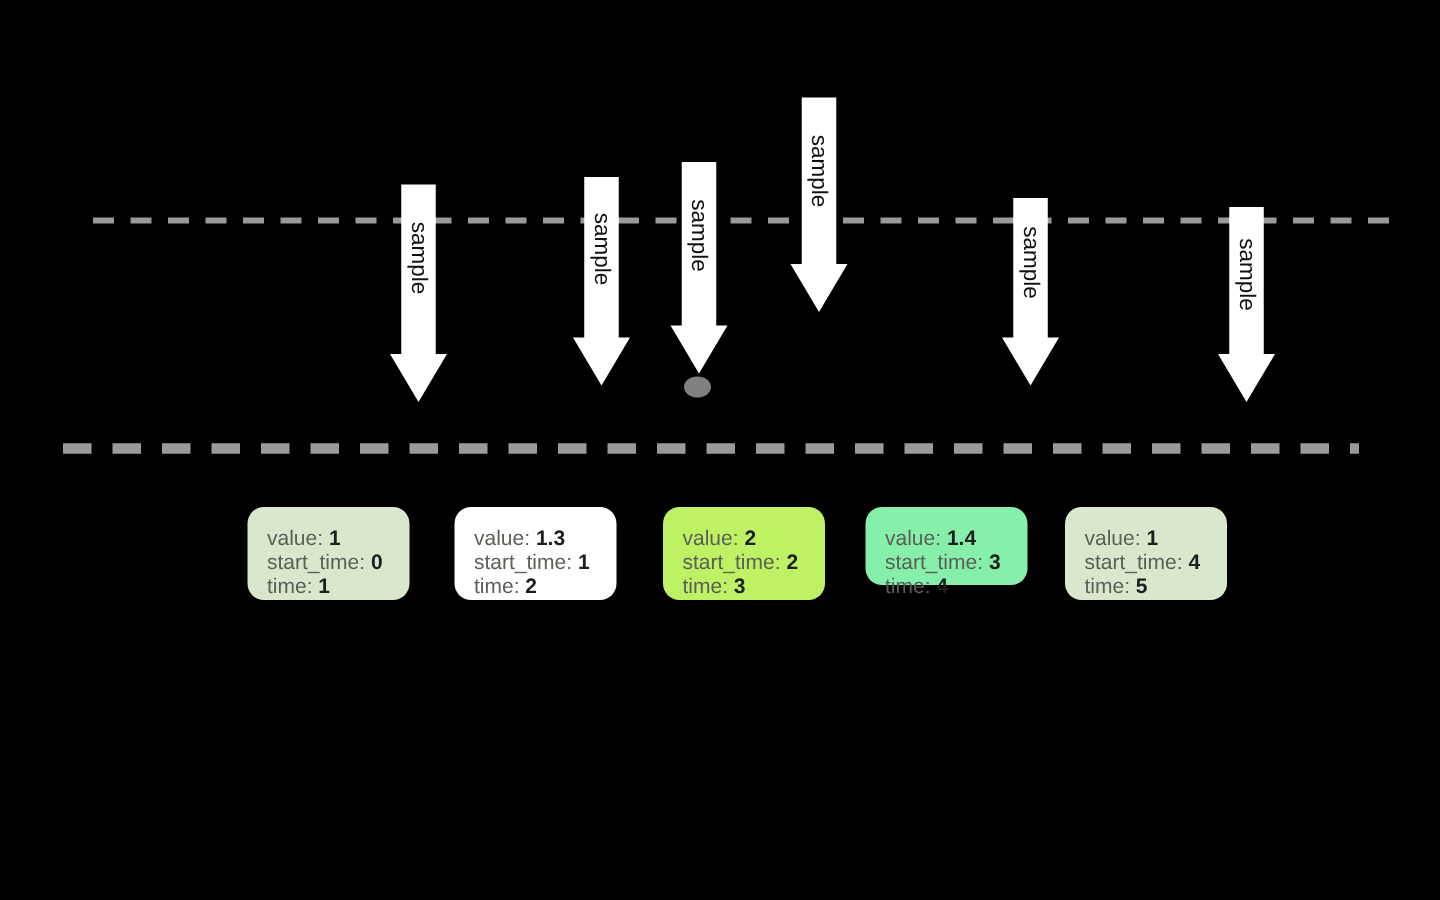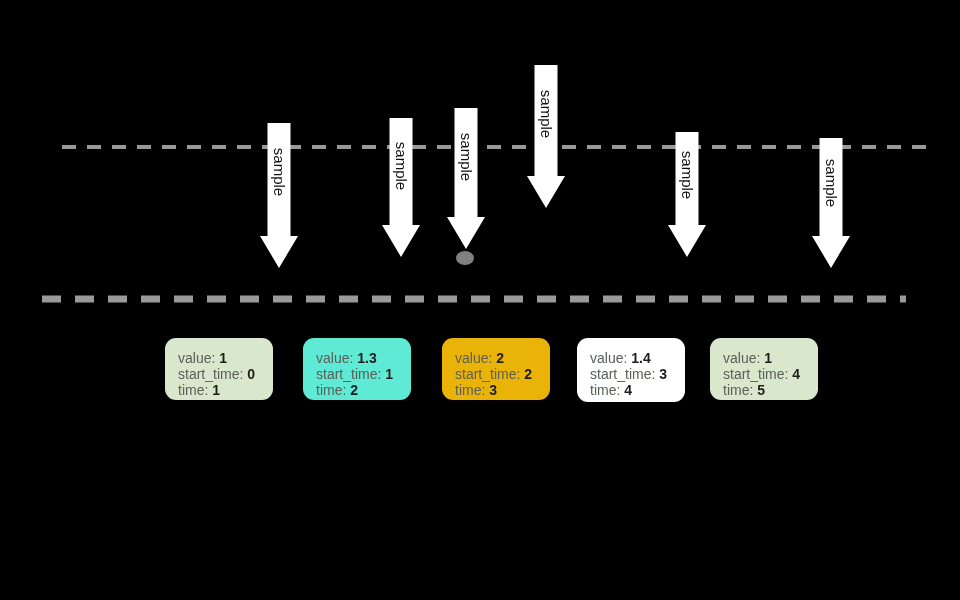--- a/index.html
+++ b/index.html
@@ -66,31 +66,31 @@
       <polygon points="819.5,138 842.5,138 842.5,236 850,236 831,268 812,236 819.5,236" fill="#ffffff"></polygon>
       <text x="831" y="183" text-anchor="middle" dominant-baseline="central" transform="rotate(90 831 183)" class="arrow-label">sample</text>
       <ellipse cx="465" cy="258" rx="9" ry="7" fill="#808080"></ellipse>
     </svg>
   <div id="boxes-layer">
       <div class="info-box" style="left: 165px; top: 338px; width: 108px; height: 62px; background: rgb(217, 232, 205);">
         <div class="info-line"><span>value:</span> <span class="v">1</span></div>
         <div class="info-line"><span>start_time:</span> <span class="v">0</span></div>
         <div class="info-line"><span>time:</span> <span class="v">1</span></div>
       </div>
-      <div class="info-box" style="left: 303px; top: 338px; width: 108px; height: 62px; background: #5eead4;">
+      <div class="info-box" style="left: 303px; top: 338px; width: 108px; height: 62px; background: #ffffff;">
         <div class="info-line"><span>value:</span> <span class="v">1.3</span></div>
         <div class="info-line"><span>start_time:</span> <span class="v">1</span></div>
         <div class="info-line"><span>time:</span> <span class="v">2</span></div>
       </div>
-      <div class="info-box" style="left: 442px; top: 338px; width: 108px; height: 62px; background: #eab308;">
+      <div class="info-box" style="left: 442px; top: 338px; width: 108px; height: 62px; background: #bef264;">
         <div class="info-line"><span>value:</span> <span class="v">2</span></div>
         <div class="info-line"><span>start_time:</span> <span class="v">2</span></div>
         <div class="info-line"><span>time:</span> <span class="v">3</span></div>
       </div>
-      <div class="info-box" style="left: 577px; top: 338px; width: 108px; height: 64px; background: #ffffff;">
+      <div class="info-box" style="left: 577px; top: 338px; width: 108px; height: 52px; background: #86efac;">
         <div class="info-line"><span>value:</span> <span class="v">1.4</span></div>
         <div class="info-line"><span>start_time:</span> <span class="v">3</span></div>
         <div class="info-line"><span>time:</span> <span class="v">4</span></div>
       </div>
       <div class="info-box" style="left: 710px; top: 338px; width: 108px; height: 62px; background: rgb(217, 232, 205);">
         <div class="info-line"><span>value:</span> <span class="v">1</span></div>
         <div class="info-line"><span>start_time:</span> <span class="v">4</span></div>
         <div class="info-line"><span>time:</span> <span class="v">5</span></div>
       </div>
     </div>

